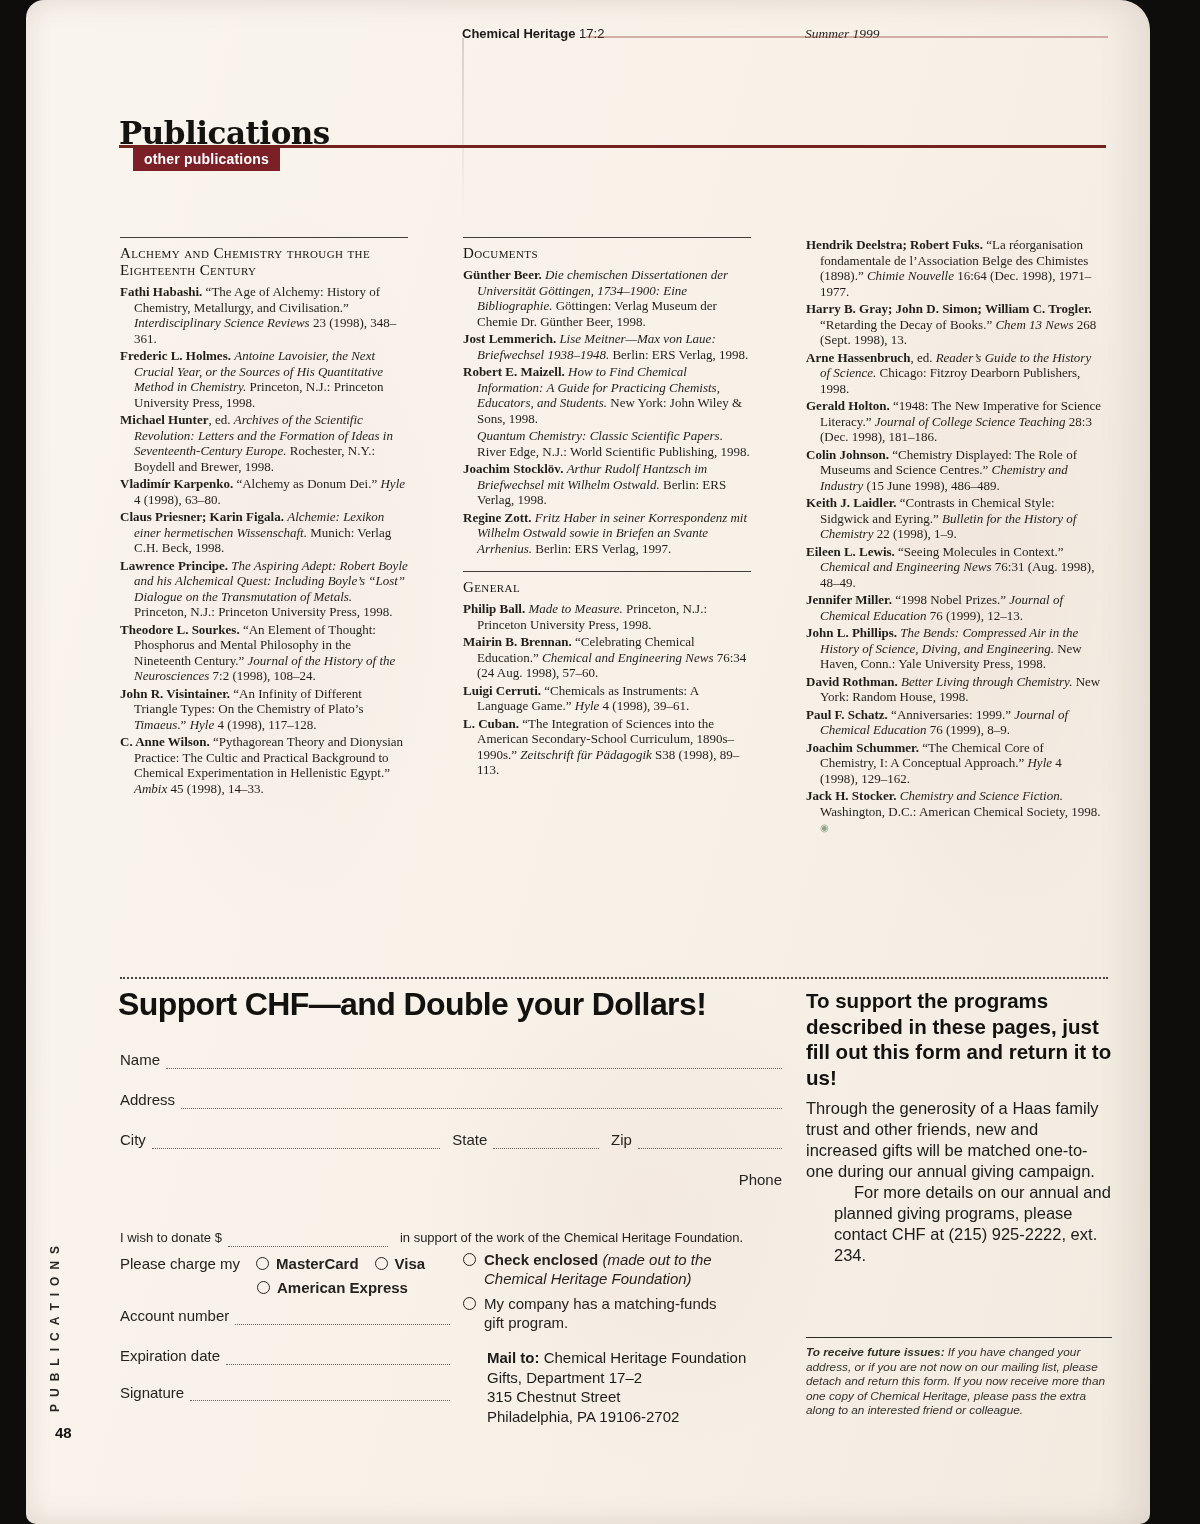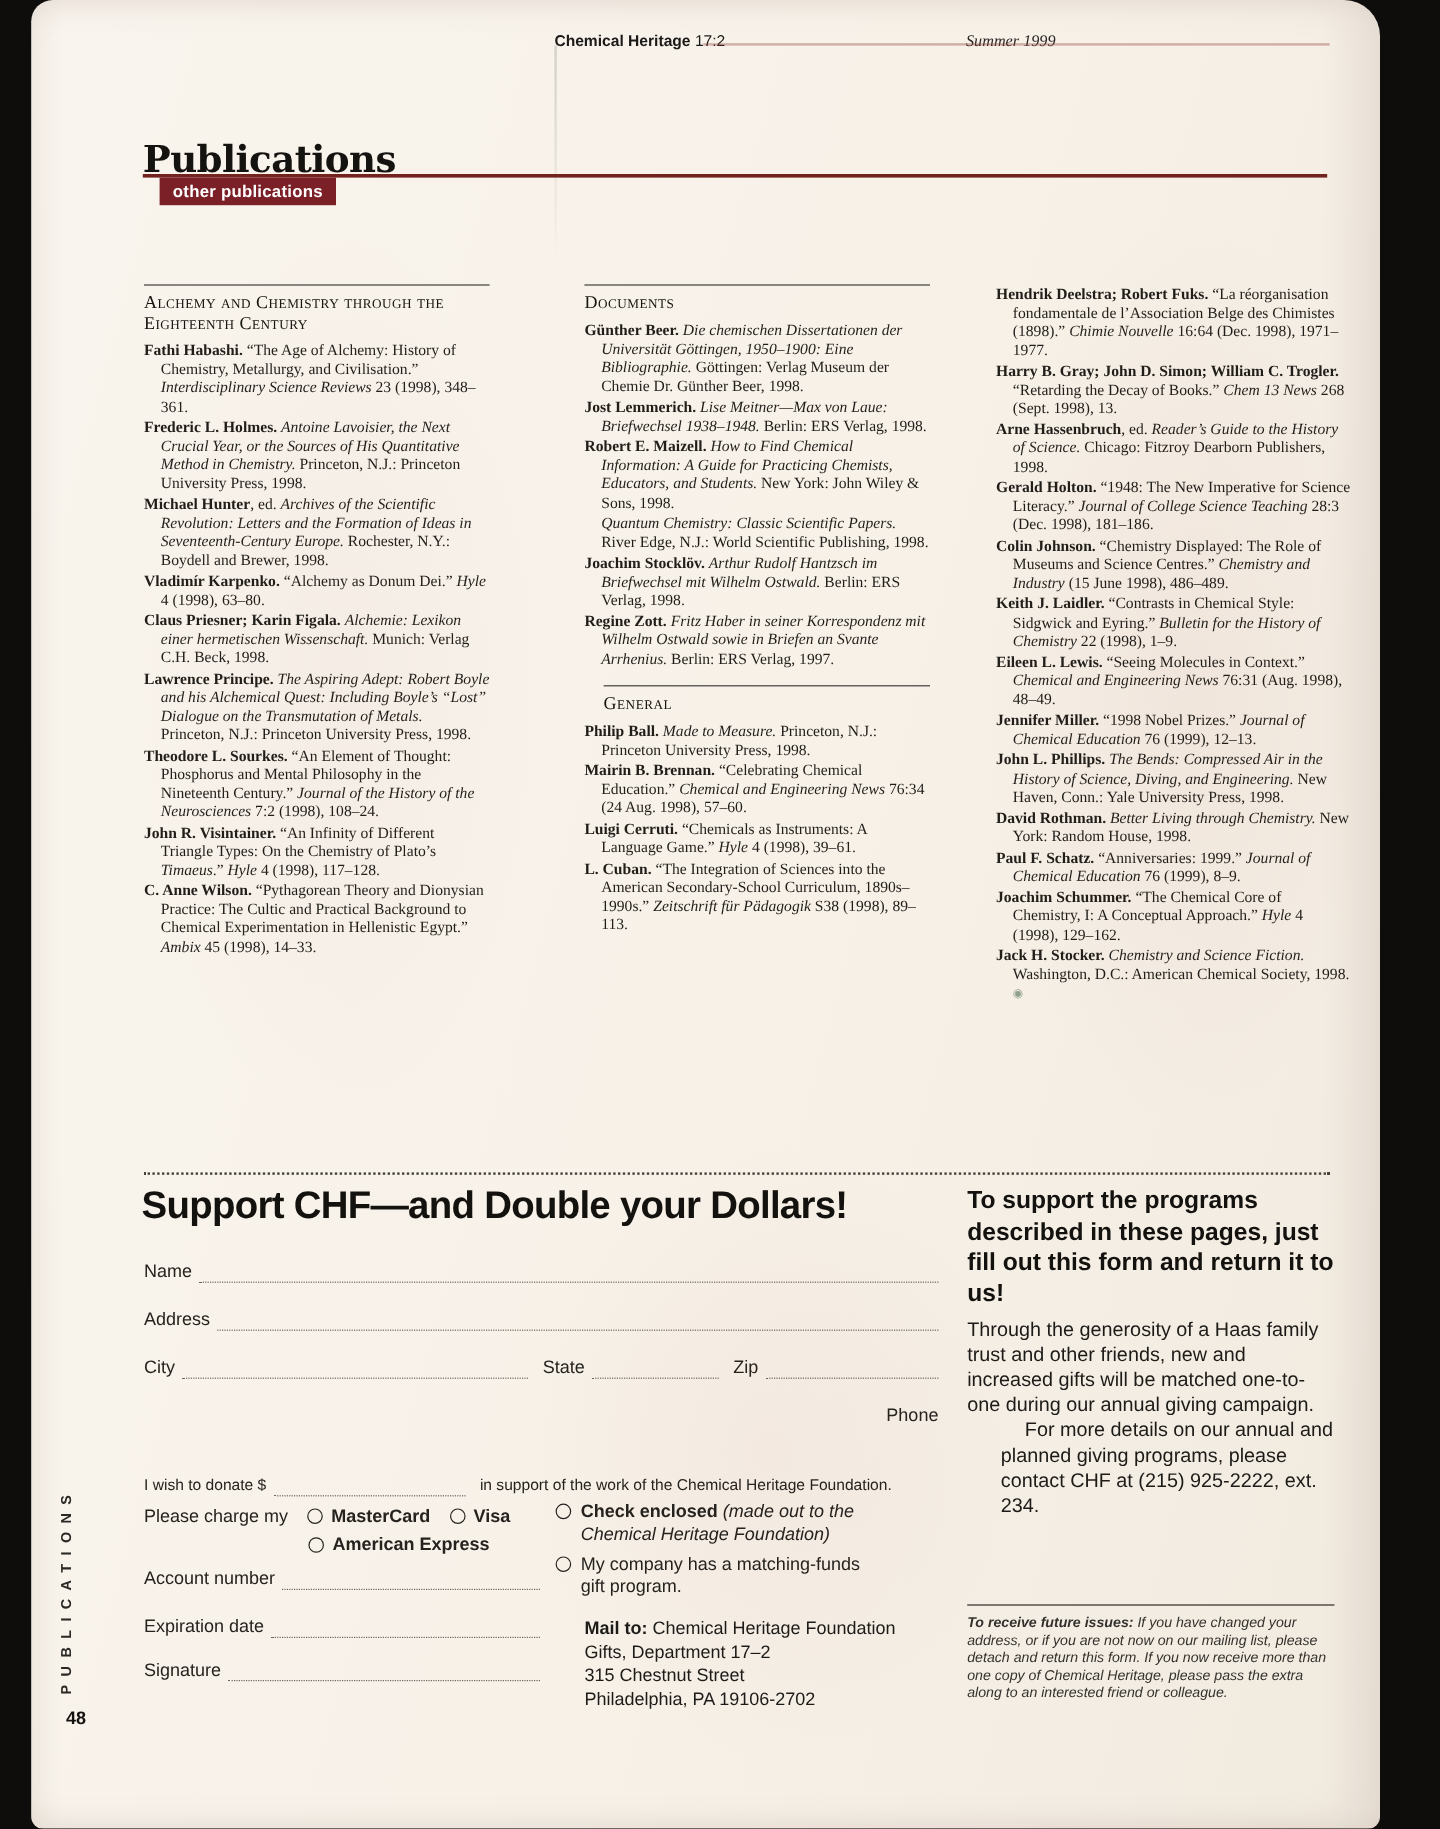--- a/index.html
+++ b/index.html
@@ -24,27 +24,27 @@
 
   
   .pub-title{position:absolute;left:119px;top:118px;font:700 31px/1 "DejaVu Serif",serif;letter-spacing:-0.5px;color:#151310;}
   .pub-rule{position:absolute;left:119px;top:145px;width:987px;height:3px;background:#72231e;}
   .pub-tag{position:absolute;left:133px;top:148px;background:#7b2026;color:#fff;
            font:700 14px/1 "Liberation Sans",sans-serif;padding:4px 11px 5px;letter-spacing:0.2px;}
 
   
   .cols{position:absolute;left:120px;top:237px;width:982px;display:flex;}
   .col{flex:0 0 auto;}
-  .col1{width:288px;margin-right:79px;}
+  .col1{width:288px;margin-right:55px;}
   .col2{width:288px;margin-right:55px;}
   .col3{width:296px;}
   .sec-heading{border-top:1px solid #413e3a;padding-top:7px;margin:0 0 5px 0;
                font-family:"Liberation Serif",serif;font-variant:small-caps;
                font-size:15px;line-height:17px;letter-spacing:0.4px;color:#17150f;}
-  .col > .sec-heading:not(:first-child){margin-top:15px;margin-left:16px;}
+  .col > .sec-heading:not(:first-child){margin-top:15px;}
   .entry{margin:0 0 2px 0;font-size:13px;line-height:15.5px;padding-left:14px;text-indent:-14px;color:#211e1a;}
   .entry.sub{text-indent:0;}
   .s-b{font-weight:700;}
   .s-i{font-style:italic;}
   .s-r{font-style:normal;}
   .s-m{color:#8fa18a;font-size:10px;}
 
   
   .divider{position:absolute;left:120px;top:977px;width:988px;border-top:2px dotted #46423d;}
 
@@ -114,21 +114,21 @@
         <p class="entry"><span class="s-b">Michael Hunter</span><span class="s-r">, ed. </span><span class="s-i">Archives of the Scientific Revolution: Letters and the Formation of Ideas in Seventeenth-Century Europe.</span><span class="s-r"> Rochester, N.Y.: Boydell and Brewer, 1998.</span></p>
         <p class="entry"><span class="s-b">Vladimír Karpenko. </span><span class="s-r">“Alchemy as Donum Dei.” </span><span class="s-i">Hyle</span><span class="s-r"> 4 (1998), 63–80.</span></p>
         <p class="entry"><span class="s-b">Claus Priesner; Karin Figala. </span><span class="s-i">Alchemie: Lexikon einer hermetischen Wissenschaft.</span><span class="s-r"> Munich: Verlag C.H. Beck, 1998.</span></p>
         <p class="entry"><span class="s-b">Lawrence Principe. </span><span class="s-i">The Aspiring Adept: Robert Boyle and his Alchemical Quest: Including Boyle’s “Lost” Dialogue on the Transmutation of Metals.</span><span class="s-r"> Princeton, N.J.: Princeton University Press, 1998.</span></p>
         <p class="entry"><span class="s-b">Theodore L. Sourkes. </span><span class="s-r">“An Element of Thought: Phosphorus and Mental Philosophy in the Nineteenth Century.” </span><span class="s-i">Journal of the History of the Neurosciences</span><span class="s-r"> 7:2 (1998), 108–24.</span></p>
         <p class="entry"><span class="s-b">John R. Visintainer. </span><span class="s-r">“An Infinity of Different Triangle Types: On the Chemistry of Plato’s </span><span class="s-i">Timaeus</span><span class="s-r">.” </span><span class="s-i">Hyle</span><span class="s-r"> 4 (1998), 117–128.</span></p>
         <p class="entry"><span class="s-b">C. Anne Wilson. </span><span class="s-r">“Pythagorean Theory and Dionysian Practice: The Cultic and Practical Background to Chemical Experimentation in Hellenistic Egypt.” </span><span class="s-i">Ambix</span><span class="s-r"> 45 (1998), 14–33.</span></p>
       </div>
     <div class="col col2">
         <div class="sec-heading">Documents</div>
-        <p class="entry"><span class="s-b">Günther Beer. </span><span class="s-i">Die chemischen Dissertationen der Universität Göttingen, 1950–1900: Eine Bibliographie.</span><span class="s-r"> Göttingen: Verlag Museum der Chemie Dr. Günther Beer, 1998.</span></p>
+        <p class="entry"><span class="s-b">Günther Beer. </span><span class="s-i">Die chemischen Dissertationen der Universität Göttingen, 1734–1900: Eine Bibliographie.</span><span class="s-r"> Göttingen: Verlag Museum der Chemie Dr. Günther Beer, 1998.</span></p>
         <p class="entry"><span class="s-b">Jost Lemmerich. </span><span class="s-i">Lise Meitner—Max von Laue: Briefwechsel 1938–1948.</span><span class="s-r"> Berlin: ERS Verlag, 1998.</span></p>
         <p class="entry"><span class="s-b">Robert E. Maizell. </span><span class="s-i">How to Find Chemical Information: A Guide for Practicing Chemists, Educators, and Students.</span><span class="s-r"> New York: John Wiley &amp; Sons, 1998.</span></p>
         <p class="entry sub"><span class="s-i">Quantum Chemistry: Classic Scientific Papers.</span><span class="s-r"> River Edge, N.J.: World Scientific Publishing, 1998.</span></p>
         <p class="entry"><span class="s-b">Joachim Stocklöv. </span><span class="s-i">Arthur Rudolf Hantzsch im Briefwechsel mit Wilhelm Ostwald.</span><span class="s-r"> Berlin: ERS Verlag, 1998.</span></p>
         <p class="entry"><span class="s-b">Regine Zott. </span><span class="s-i">Fritz Haber in seiner Korrespondenz mit Wilhelm Ostwald sowie in Briefen an Svante Arrhenius.</span><span class="s-r"> Berlin: ERS Verlag, 1997.</span></p>
         <div class="sec-heading">General</div>
         <p class="entry"><span class="s-b">Philip Ball. </span><span class="s-i">Made to Measure.</span><span class="s-r"> Princeton, N.J.: Princeton University Press, 1998.</span></p>
         <p class="entry"><span class="s-b">Mairin B. Brennan. </span><span class="s-r">“Celebrating Chemical Education.” </span><span class="s-i">Chemical and Engineering News</span><span class="s-r"> 76:34 (24 Aug. 1998), 57–60.</span></p>
         <p class="entry"><span class="s-b">Luigi Cerruti. </span><span class="s-r">“Chemicals as Instruments: A Language Game.” </span><span class="s-i">Hyle</span><span class="s-r"> 4 (1998), 39–61.</span></p>
         <p class="entry"><span class="s-b">L. Cuban. </span><span class="s-r">“The Integration of Sciences into the American Secondary-School Curriculum, 1890s–1990s.” </span><span class="s-i">Zeitschrift für Pädagogik</span><span class="s-r"> S38 (1998), 89–113.</span></p>

